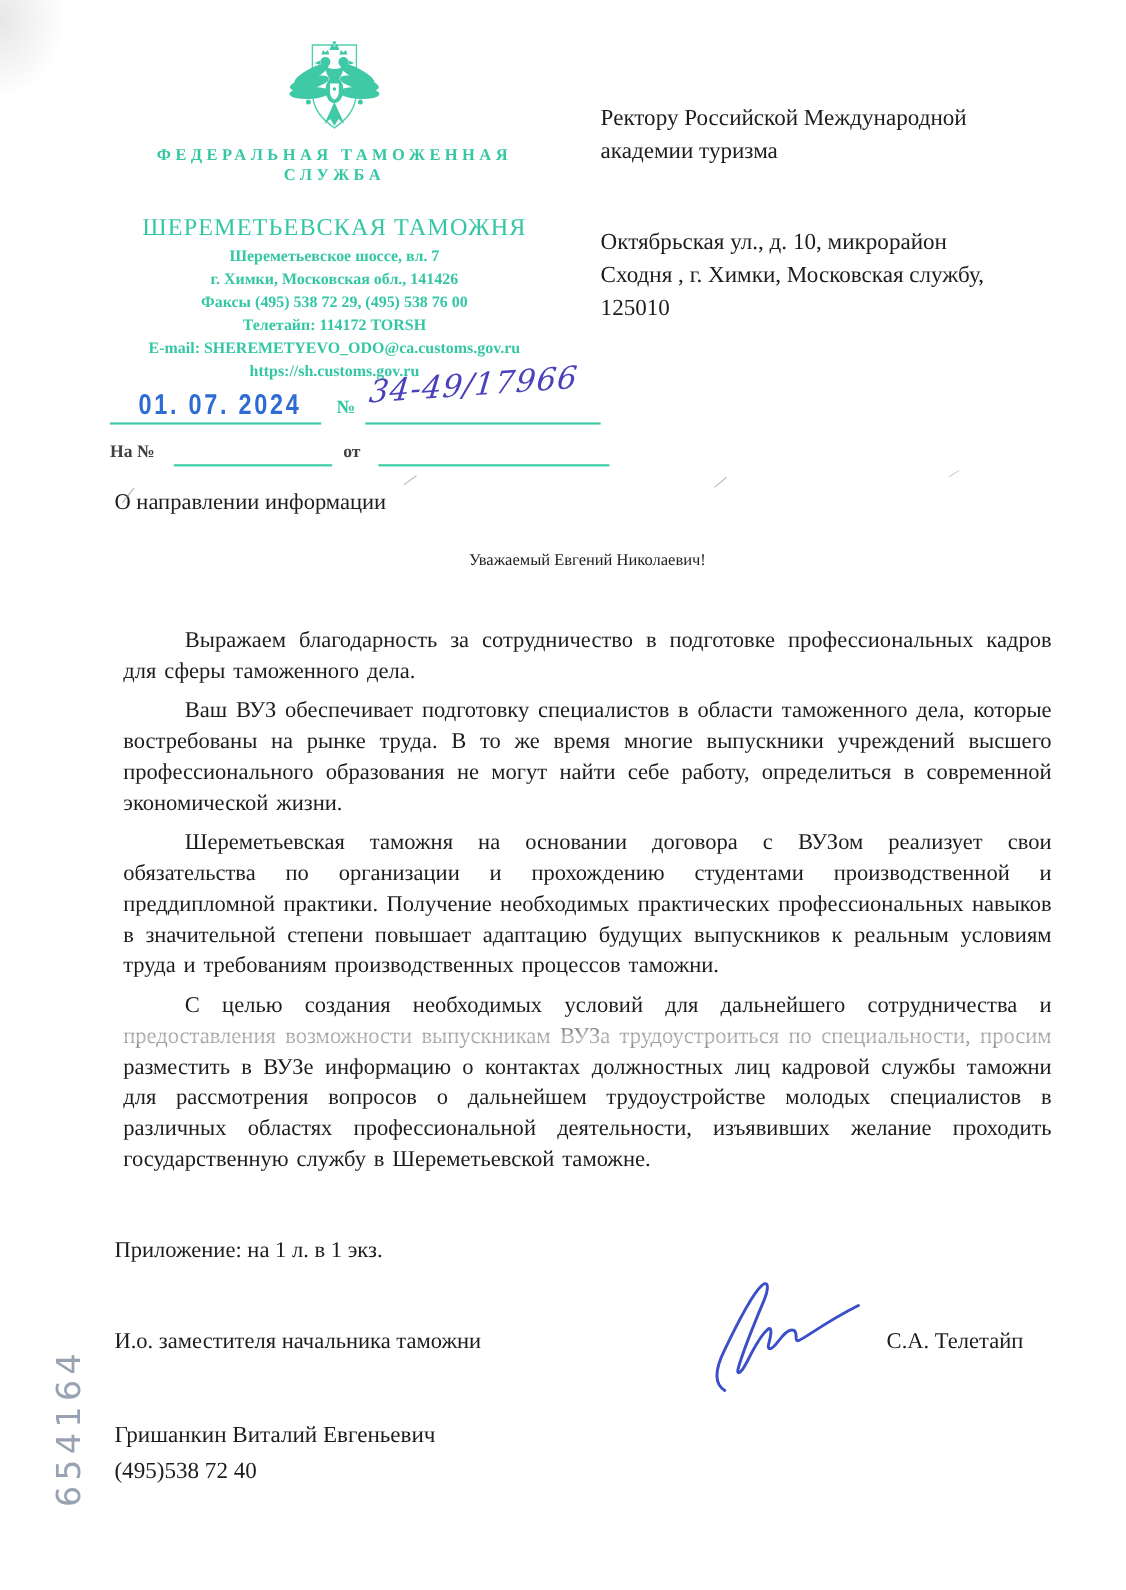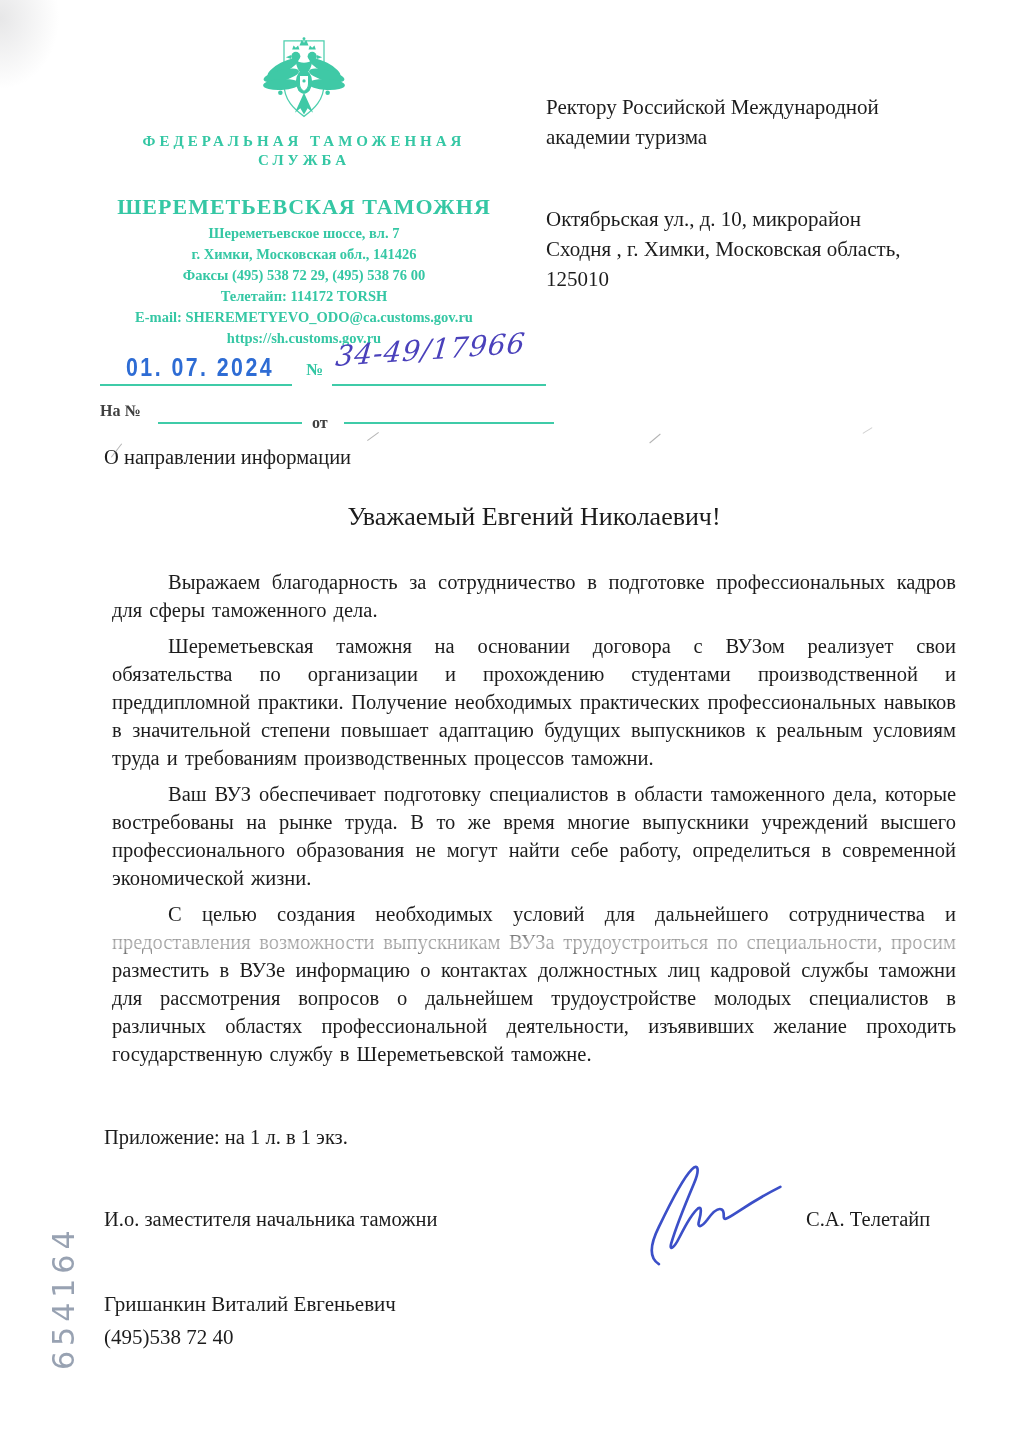--- a/index.html
+++ b/index.html
@@ -17,21 +17,21 @@
     position:absolute;left:88px;top:34px;width:432px;
     text-align:center;color:#35c7a4;
   }
   .emblem-wrap{height:92px;}
   .org-top{
     margin-top:6px;
     font-weight:bold;font-size:15px;letter-spacing:4px;line-height:19px;
   }
   .division{
     margin-top:24px;
-    font-weight:bold;font-size:22px;letter-spacing:1px;
+    font-weight:normal;font-size:22px;letter-spacing:1px;
   }
   .lh-address{
     margin-top:3px;
     font-weight:bold;font-size:14.5px;line-height:21px;
   }
   
   .ref-underline{position:absolute;border-bottom:2px solid #3fcba8;height:0;}
   .date-stamp{
     position:absolute;left:126px;top:352px;
     font-family:"Liberation Sans", sans-serif;
@@ -58,21 +58,21 @@
   .addressee{
     position:absolute;left:546px;top:92px;width:450px;
     font-size:21px;line-height:30px;
   }
   .addressee .gap-sm{height:30px;}
   .addressee .gap-xs{height:22px;}
   
   .subject{position:absolute;left:104px;top:446px;font-size:20.5px;}
   .salutation{
     position:absolute;left:104px;top:502px;width:860px;
-    text-align:center;font-size:26px;
+    text-align:center;font-size:15px;
   }
   .body-text{
     position:absolute;left:104px;top:560px;width:860px;
     font-size:20.5px;line-height:28px;
     text-align:justify;word-spacing:2px;
   }
   .body-text p{margin:8px;text-indent:56px;}
   .attachment{position:absolute;left:104px;top:1126px;font-size:20.5px;}
   
   .sig-title{position:absolute;left:104px;top:1208px;font-size:20.5px;}
@@ -166,40 +166,40 @@
   </div>
 
   <div class="date-stamp">01. 07. 2024</div>
   <div class="ref-underline" style="left:100px;top:384px;width:192px;"></div>
   <div class="num-sign">№</div>
   <div class="outgoing-number">34-49/17966</div>
   <div class="ref-underline" style="left:332px;top:384px;width:214px;"></div>
 
   <div class="incoming-label" style="left:100px;top:402px;">На №</div>
   <div class="ref-underline" style="left:158px;top:422px;width:144px;"></div>
-  <div class="from-label" style="left:312px;top:402px;margin-top:12px;">от</div>
+  <div class="from-label" style="left:312px;top:402px;">от</div>
   <div class="ref-underline" style="left:344px;top:422px;width:210px;"></div>
 
   <div class="addressee">
     <div>Ректору Российской Международной</div>
     <div>академии туризма</div>
     <div class="gap-sm"></div>
     <div class="gap-xs"></div>
     <div>Октябрьская ул., д. 10, микрорайон</div>
-    <div>Сходня , г. Химки,  Московская область,</div>
+    <div>Сходня , г. Химки,  Московская службу,</div>
     <div>125010</div>
   </div>
 
   <div class="subject">О направлении информации</div>
   <div class="salutation">Уважаемый Евгений Николаевич!</div>
 
   <div class="body-text">
     <p>Выражаем благодарность за сотрудничество в подготовке профессиональных кадров для сферы таможенного дела.</p>
+    <p>Ваш ВУЗ обеспечивает подготовку специалистов в области таможенного дела, которые востребованы на рынке труда. В то же время многие выпускники учреждений высшего профессионального образования не могут найти себе работу, определиться в современной экономической жизни.</p>
     <p>Шереметьевская таможня на основании договора с ВУЗом реализует свои обязательства по организации и прохождению студентами производственной и преддипломной практики. Получение необходимых практических профессиональных навыков в значительной степени повышает адаптацию будущих выпускников к реальным условиям труда и требованиям производственных процессов таможни.</p>
-    <p>Ваш ВУЗ обеспечивает подготовку специалистов в области таможенного дела, которые востребованы на рынке труда. В то же время многие выпускники учреждений высшего профессионального образования не могут найти себе работу, определиться в современной экономической жизни.</p>
     <p>С целью создания необходимых условий для дальнейшего сотрудничества и предоставления возможности выпускникам ВУЗа трудоустроиться по специальности, просим разместить в ВУЗе информацию о контактах должностных лиц кадровой службы таможни для рассмотрения вопросов о дальнейшем трудоустройстве молодых специалистов в различных областях профессиональной деятельности, изъявивших желание проходить государственную службу в Шереметьевской таможне.</p>
   </div>
 
   <div class="attachment">Приложение: на 1 л. в 1 экз.</div>
 
   <div class="sig-title">И.о. заместителя начальника таможни</div>
   <div class="sig-scribble">
     <svg width="175" height="125" viewBox="0 0 170 120" aria-hidden="true">
       <path d="M30,112 C20,106 22,92 30,76 C40,55 54,28 62,20 C68,14 70,20 64,34 C56,53 46,78 42,92 C40,99 44,98 50,86 C56,74 63,62 68,58 C72,55 71,63 69,70 C67,77 71,77 77,69 C82,62 87,57 91,59 C95,61 91,69 95,68 C101,66 118,52 148,37" fill="none" stroke="#3b4fc8" stroke-width="2.6" stroke-linecap="round"></path>
     </svg>

